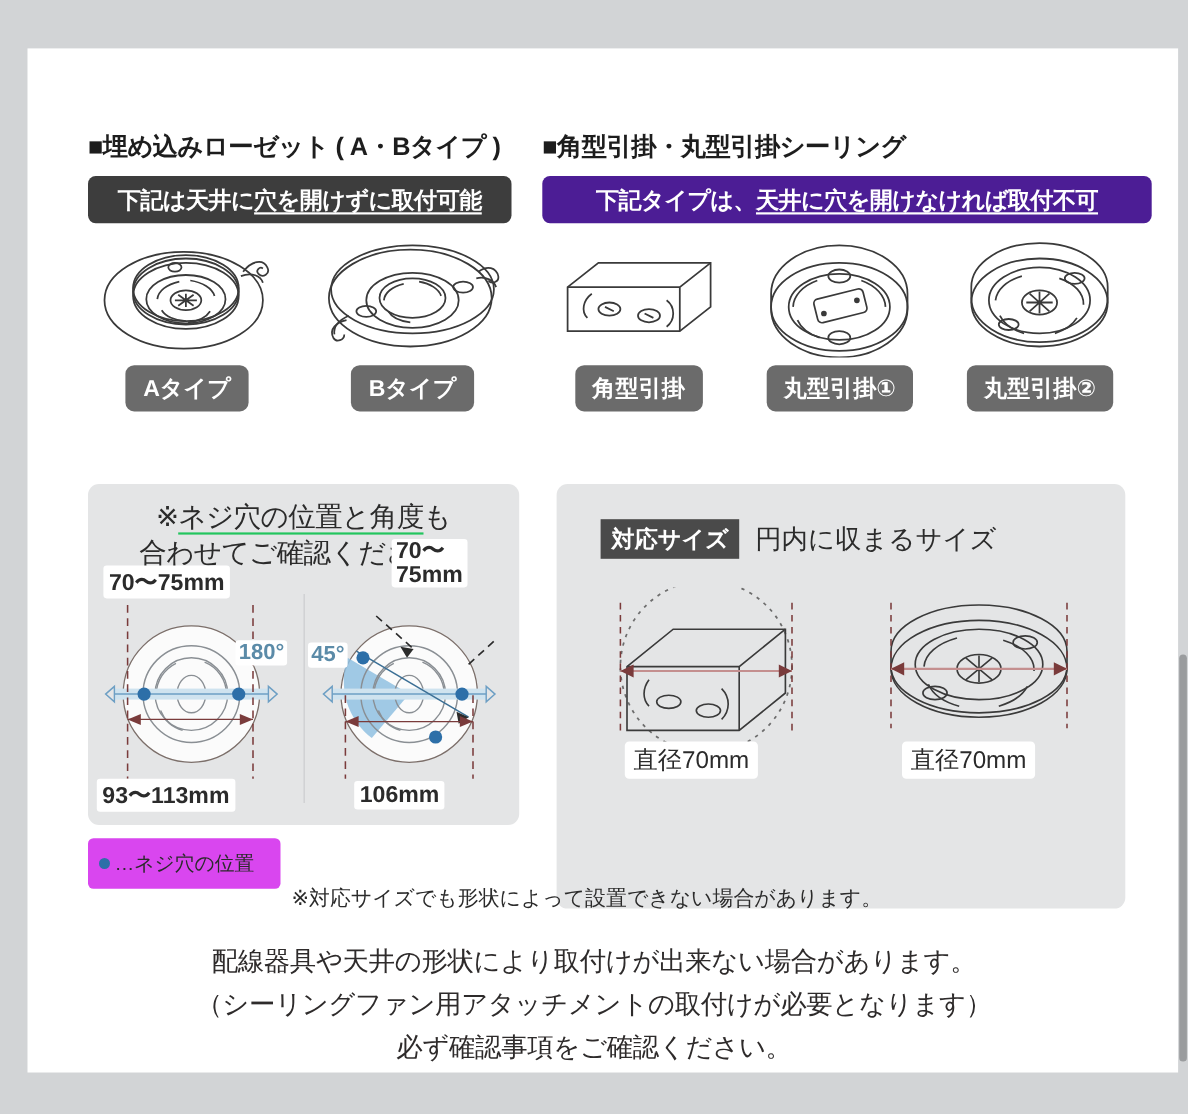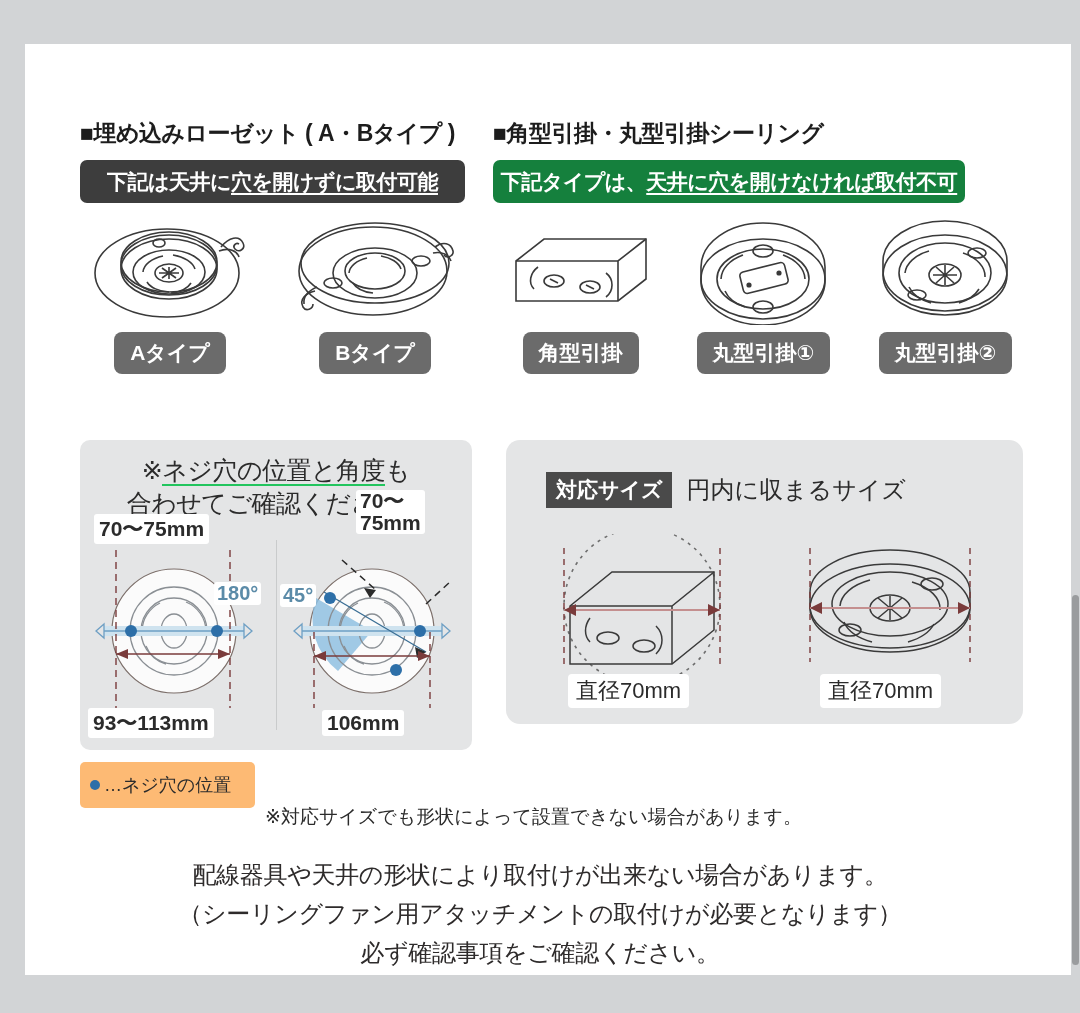--- a/index.html
+++ b/index.html
@@ -23,38 +23,38 @@
   .sec-head{position:absolute;font-size:23px;font-weight:bold;color:#1d1d1d;letter-spacing:-0.5px;white-space:nowrap;}
   #sec-head-a{left:55px;top:74px;}
   #sec-head-b{left:468px;top:74px;}
 
   .banner{
     position:absolute;height:43px;border-radius:7px;
     display:flex;align-items:center;justify-content:center;
     color:#fff;font-size:21px;font-weight:bold;letter-spacing:-0.5px;white-space:nowrap;
   }
   #banner-dark{left:55px;top:116px;width:385px;background:#3d3d3d;}
-  #banner-pink{left:468px;top:116px;width:472px;background:#15803d;}
+  #banner-pink{left:468px;top:116px;width:554px;background:#4c1d95;}
   .banner .u{text-decoration:underline;text-underline-offset:4px;}
 
   
   .types{position:absolute;}
   #types-a{left:55px;top:172px;width:390px;}
   #types-b{left:468px;top:172px;width:535px;}
   .type-item{position:absolute;text-align:center;}
   .type-fig{height:110px;display:flex;align-items:center;justify-content:center;}
   .type-label{
     display:inline-block;background:#6b6b6b;color:#fff;border-radius:8px;
     padding:7px 16px;font-size:21px;font-weight:bold;white-space:nowrap;margin-top:6px;
   }
 
   
   .panel{position:absolute;background:#e4e5e6;border-radius:10px;}
   #panel-left{left:55px;top:396px;width:392px;height:310px;}
-  #panel-right{left:481px;top:396px;width:517px;height:284px;border-radius:14px;}
+  #panel-right{left:481px;top:396px;width:517px;height:386px;}
 
   .panel-title{
     position:absolute;left:0;top:14px;width:392px;text-align:center;
     font-size:25px;color:#2b2b2b;line-height:1.32;letter-spacing:-0.5px;
   }
   .panel-title .ul{border-bottom:2px solid #22c55e;}
 
   .divider{position:absolute;left:196px;top:100px;width:1px;height:190px;background:#c9cbcc;}
 
   .panel2-head{position:absolute;left:40px;top:32px;display:flex;align-items:center;gap:14px;}
@@ -70,21 +70,21 @@
     background:#fff;padding:0 3px;border-radius:3px;white-space:nowrap;
   }
   .diam-label{
     position:absolute;background:#fff;color:#2b2b2b;font-size:22px;
     padding:2px 8px;border-radius:4px;white-space:nowrap;
   }
 
   
   .legend{
     position:absolute;left:55px;top:718px;width:175px;height:46px;
-    background:#fdba74;border-radius:5px;display:flex;align-items:center;
+    background:#d946ef;border-radius:5px;display:flex;align-items:center;
     padding-left:10px;box-sizing:border-box;gap:4px;
   }
   .legend-dot{width:10px;height:10px;border-radius:50%;background:#2d6fa8;flex:0 0 auto;}
   .legend-text{font-size:18px;color:#2b2b2b;white-space:nowrap;}
   .note{
     position:absolute;left:240px;top:730px;font-size:19px;color:#2b2b2b;white-space:nowrap;margin-top:30px;
   }
 
   
   .footer{position:absolute;left:0;top:812px;width:1030px;text-align:center;}

